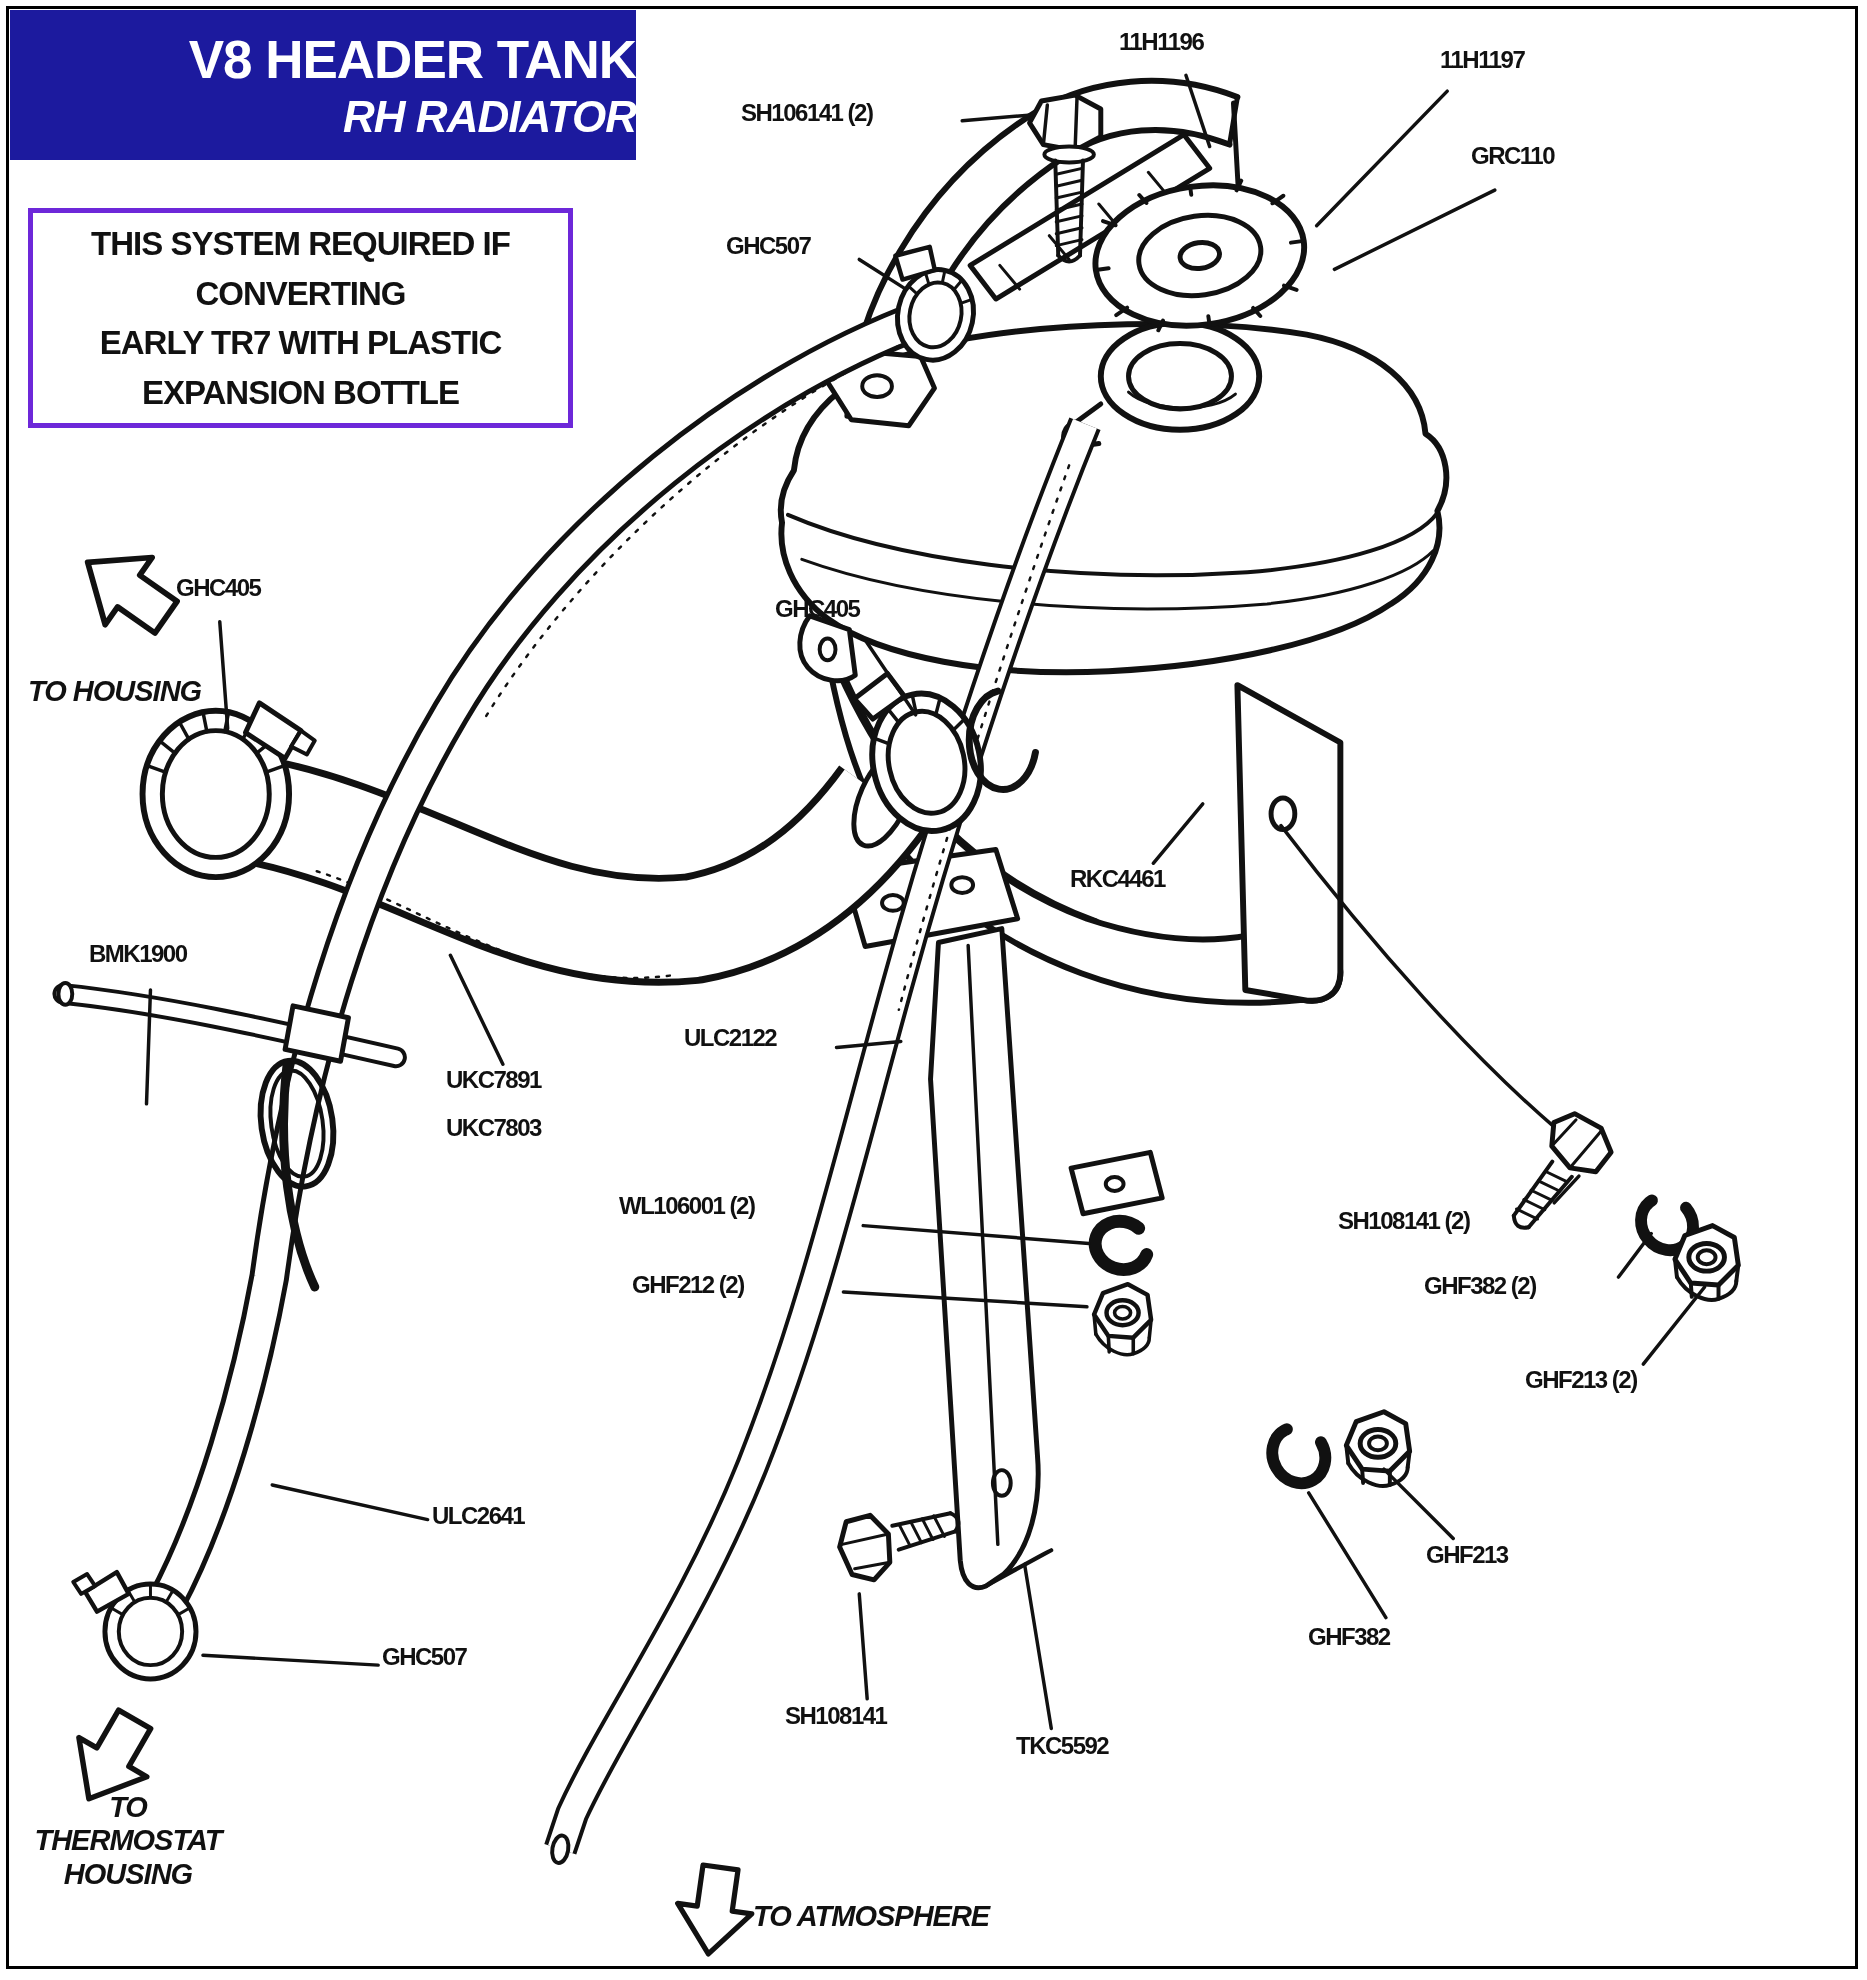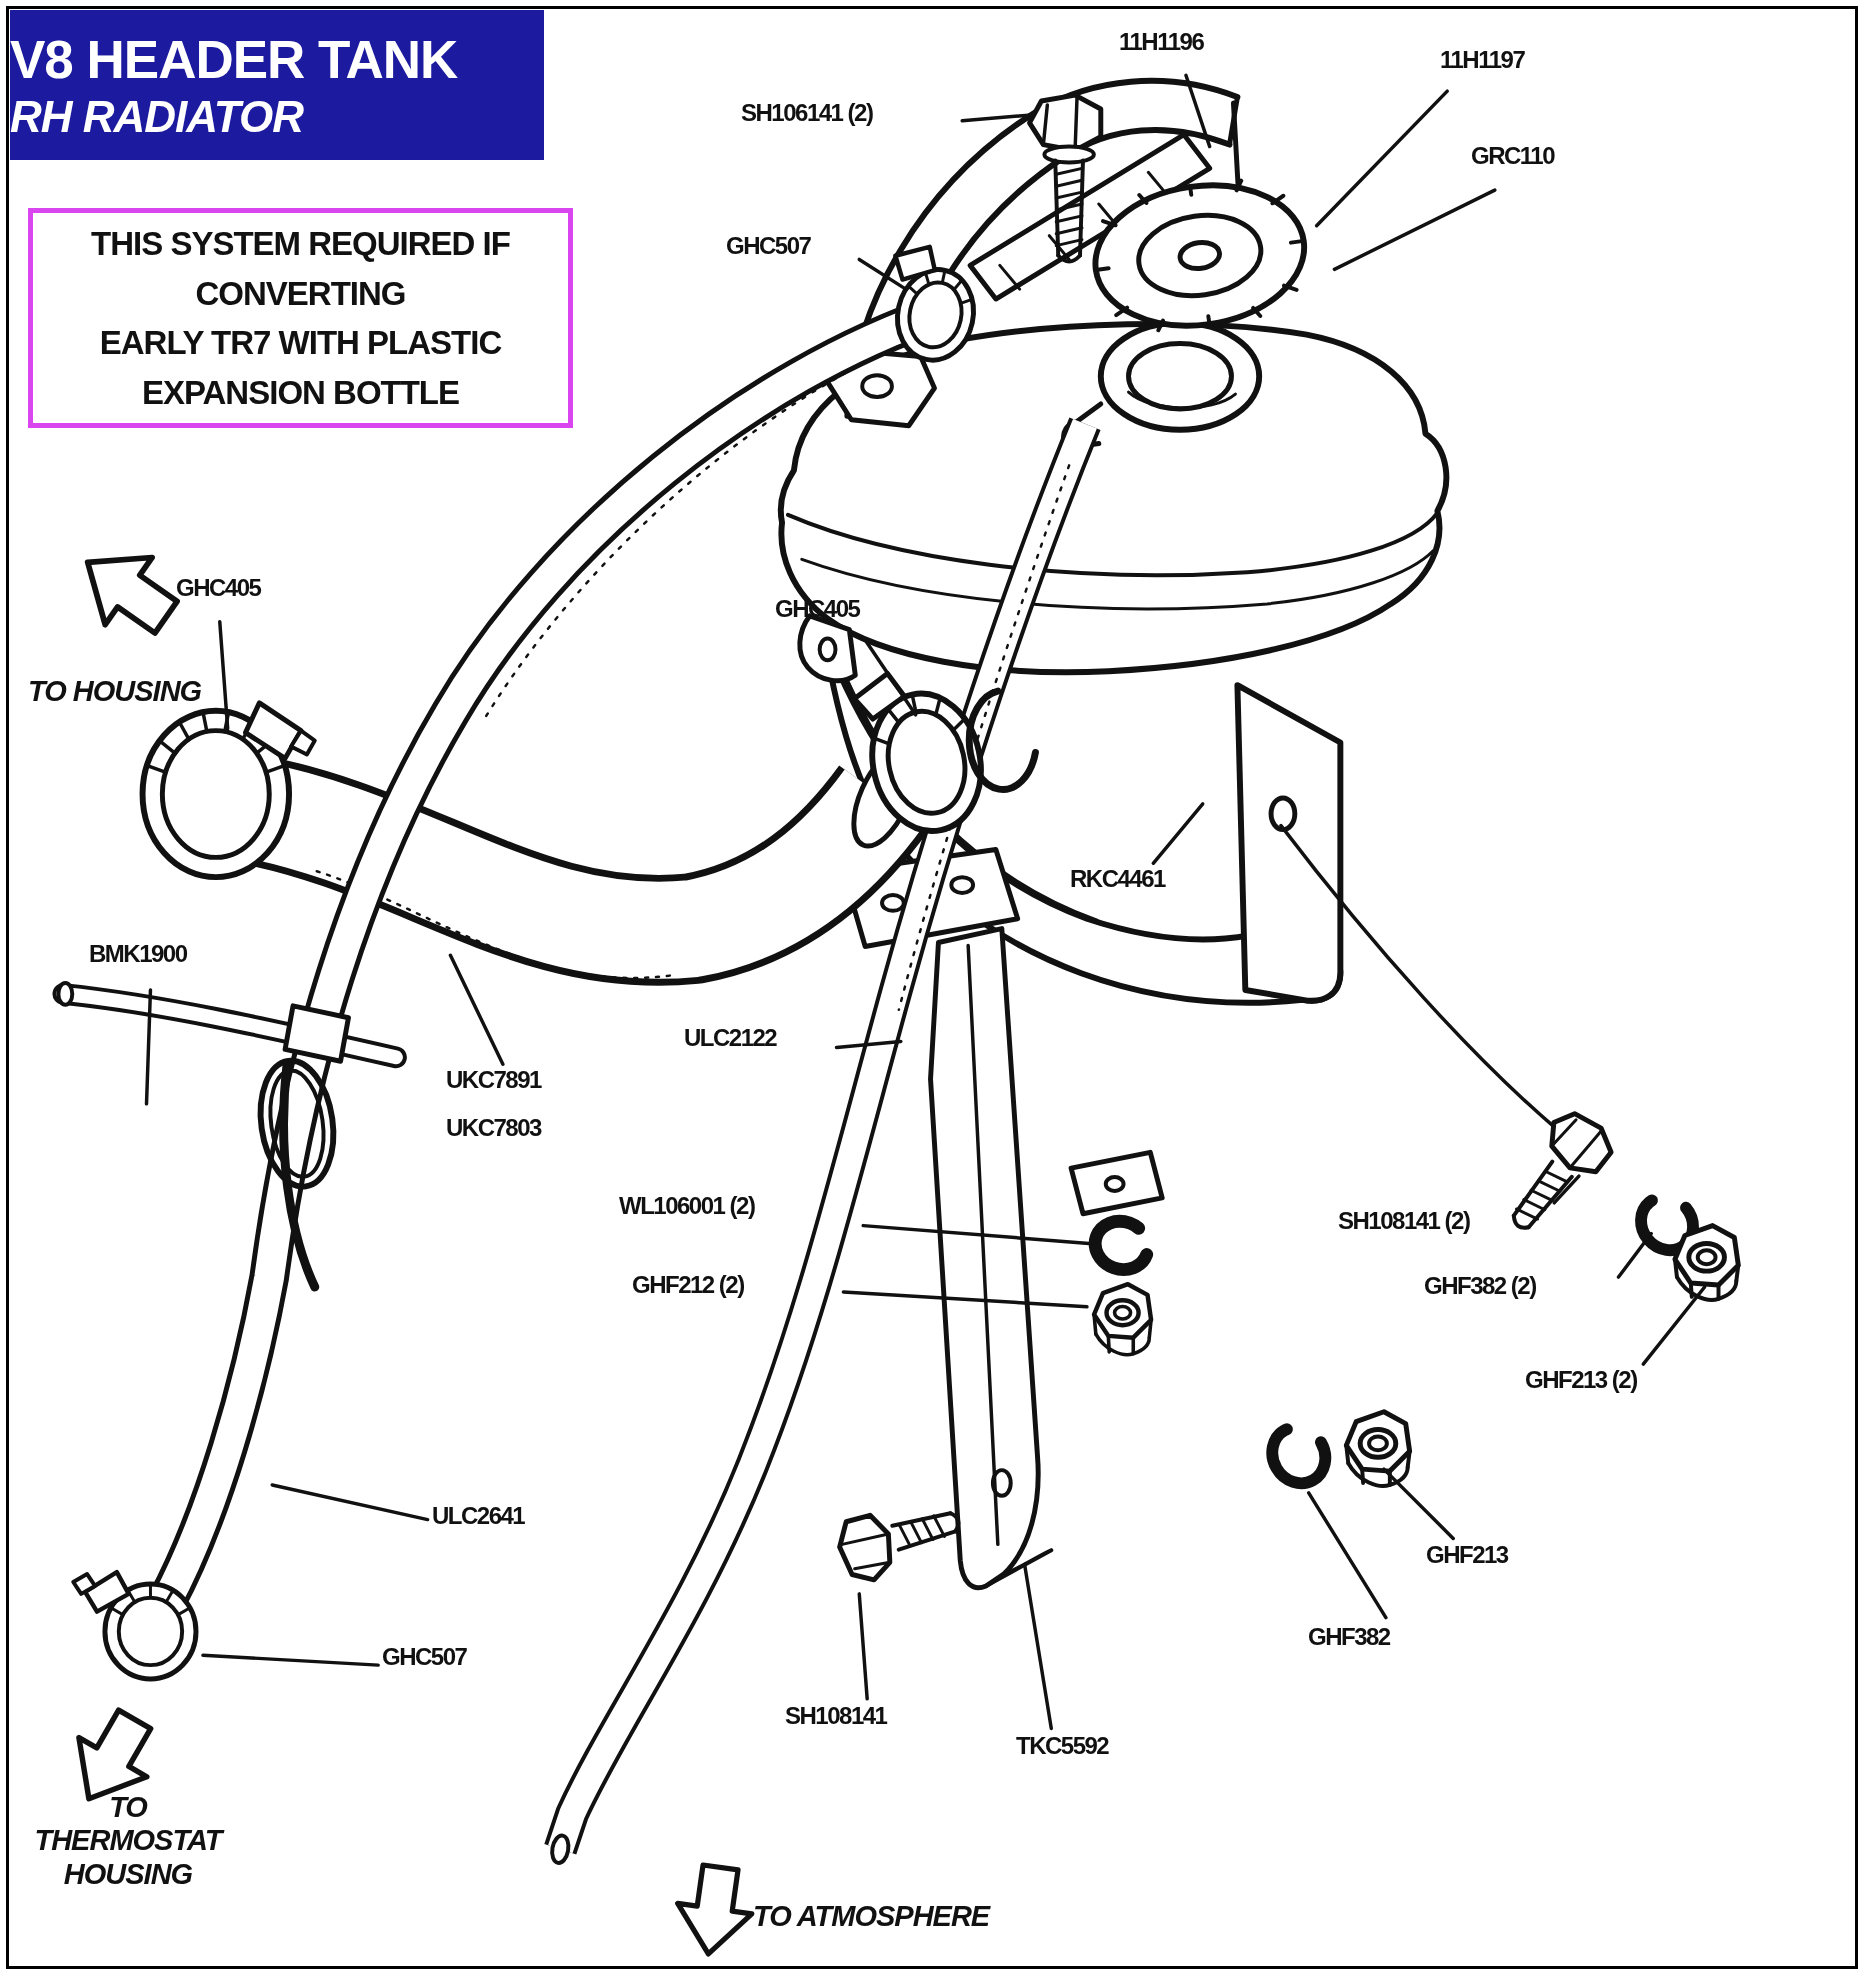--- a/index.html
+++ b/index.html
@@ -8,33 +8,33 @@
     width:1867px;height:1980px;
     background:#fff;
     font-family:"Liberation Sans",sans-serif;
     overflow:hidden;
   }
   .frame{
     position:absolute;left:6px;top:6px;right:9px;bottom:11px;
     border:3px solid #000;
   }
   .banner{
-    position:absolute;left:10px;top:10px;width:534px;height:150px;
-    display:flex;flex-direction:column;align-items:flex-start;justify-content:center;
+    position:absolute;left:10px;top:10px;width:626px;height:150px;
+    display:flex;flex-direction:column;align-items:flex-end;justify-content:center;
     gap:2px;
   }
   .banner-title{
     font-size:53px;font-weight:700;letter-spacing:-1px;white-space:nowrap;
   }
   .banner-sub{
     font-size:44px;font-weight:700;font-style:italic;letter-spacing:-1px;white-space:nowrap;
   }
   .note-box{
     position:absolute;left:28px;top:208px;width:535px;height:210px;
-    border:5px solid #d946ef;background:#fff;
+    border:5px solid #6d28d9;background:#fff;
     display:flex;flex-direction:column;align-items:center;justify-content:center;
     text-align:center;color:#111;
     font-size:33px;font-weight:700;line-height:1.5;letter-spacing:-1px;
   }
   .diagram{position:absolute;left:0;top:0;width:1867px;height:1980px;}
   .plabel{
     position:absolute;color:#111;font-size:24px;font-weight:700;
     letter-spacing:-1.5px;white-space:nowrap;
   }
   .flabel{

